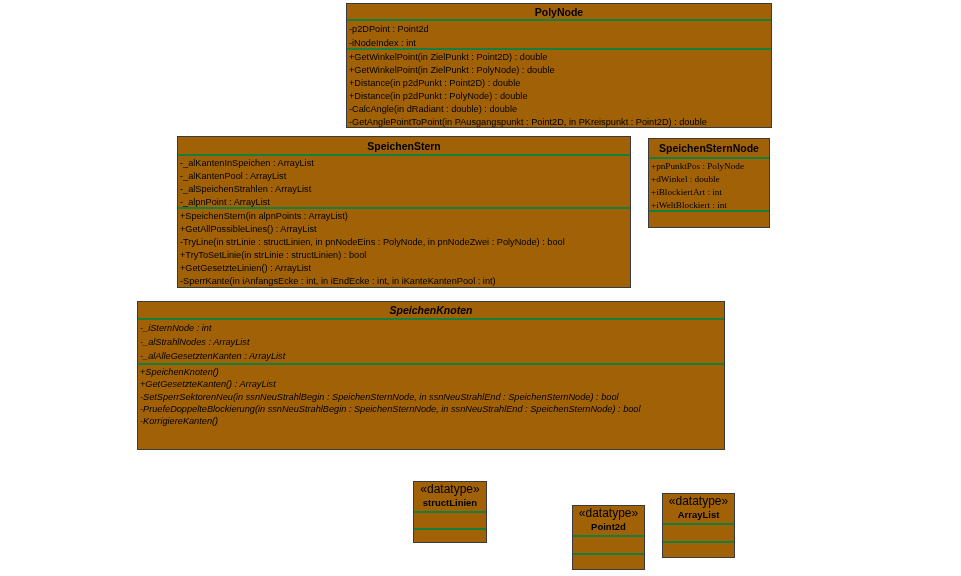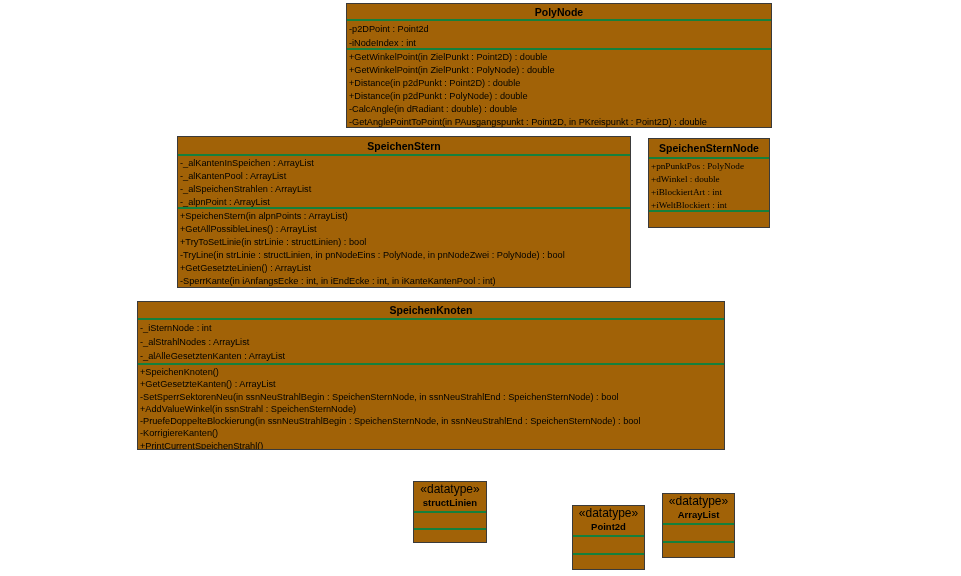--- a/index.html
+++ b/index.html
@@ -82,53 +82,51 @@
     <div class="uml-title" style="height:17px;">SpeichenStern</div>
     <div class="compartment" style="height:53px;">
         <div class="row">-_alKantenInSpeichen : ArrayList</div>
         <div class="row">-_alKantenPool : ArrayList</div>
         <div class="row">-_alSpeichenStrahlen : ArrayList</div>
         <div class="row">-_alpnPoint : ArrayList</div>
       </div>
     <div class="compartment grow">
         <div class="row">+SpeichenStern(in alpnPoints : ArrayList)</div>
         <div class="row">+GetAllPossibleLines() : ArrayList</div>
+        <div class="row">-TryLine(in strLinie : structLinien, in pnNodeEins : PolyNode, in pnNodeZwei : PolyNode) : bool</div>
         <div class="row">+TryToSetLinie(in strLinie : structLinien) : bool</div>
-        <div class="row">-TryLine(in strLinie : structLinien, in pnNodeEins : PolyNode, in pnNodeZwei : PolyNode) : bool</div>
         <div class="row">+GetGesetzteLinien() : ArrayList</div>
         <div class="row">-SperrKante(in iAnfangsEcke : int, in iEndEcke : int, in iKanteKantenPool : int)</div>
       </div>
   </div>
 
   <div class="uml-box" style="left:648px; top:138px; width:122px; height:90px;">
     <div class="uml-title" style="height:18px;">SpeichenSternNode</div>
     <div class="compartment" style="height:53px;font-family:Liberation Serif, serif;">
         <div class="row">+pnPunktPos : PolyNode</div>
         <div class="row">+dWinkel : double</div>
         <div class="row">+iBlockiertArt : int</div>
         <div class="row">+iWeltBlockiert : int</div>
       </div>
     <div class="compartment grow"></div>
   </div>
 
-  <div class="uml-box" style="left:137px; top:301px; width:588px; height:149px;">
+  <div class="uml-box" style="left:137px; top:301px; width:588px; height:149px;font-style:italic;">
     <div class="uml-title" style="height:16px;">SpeichenKnoten</div>
     <div class="compartment attrs-wide" style="height:45px;">
         <div class="row">-_iSternNode : int</div>
         <div class="row">-_alStrahlNodes : ArrayList</div>
         <div class="row">-_alAlleGesetztenKanten : ArrayList</div>
       </div>
     <div class="compartment grow methods-tight">
         <div class="row">+SpeichenKnoten()</div>
         <div class="row">+GetGesetzteKanten() : ArrayList</div>
         <div class="row">-SetSperrSektorenNeu(in ssnNeuStrahlBegin : SpeichenSternNode, in ssnNeuStrahlEnd : SpeichenSternNode) : bool</div>
-        <div class="row">+AddValueWinkel(in ssnStrahl : SpeichenSternNode)</div>
         <div class="row">-PruefeDoppelteBlockierung(in ssnNeuStrahlBegin : SpeichenSternNode, in ssnNeuStrahlEnd : SpeichenSternNode) : bool</div>
         <div class="row">-KorrigiereKanten()</div>
-        <div class="row">+PrintCurrentSpeichenStrahl()</div>
       </div>
   </div>
 
   <div class="uml-box" style="left:413px; top:481px; width:74px; height:62px;">
     <div class="dt-title">
       <span class="dt-stereotype">«datatype»</span>
       <span class="dt-name">structLinien</span>
     </div>
     <div class="compartment" style="height:17px; margin-top:2px;"></div>
     <div class="compartment grow"></div>

